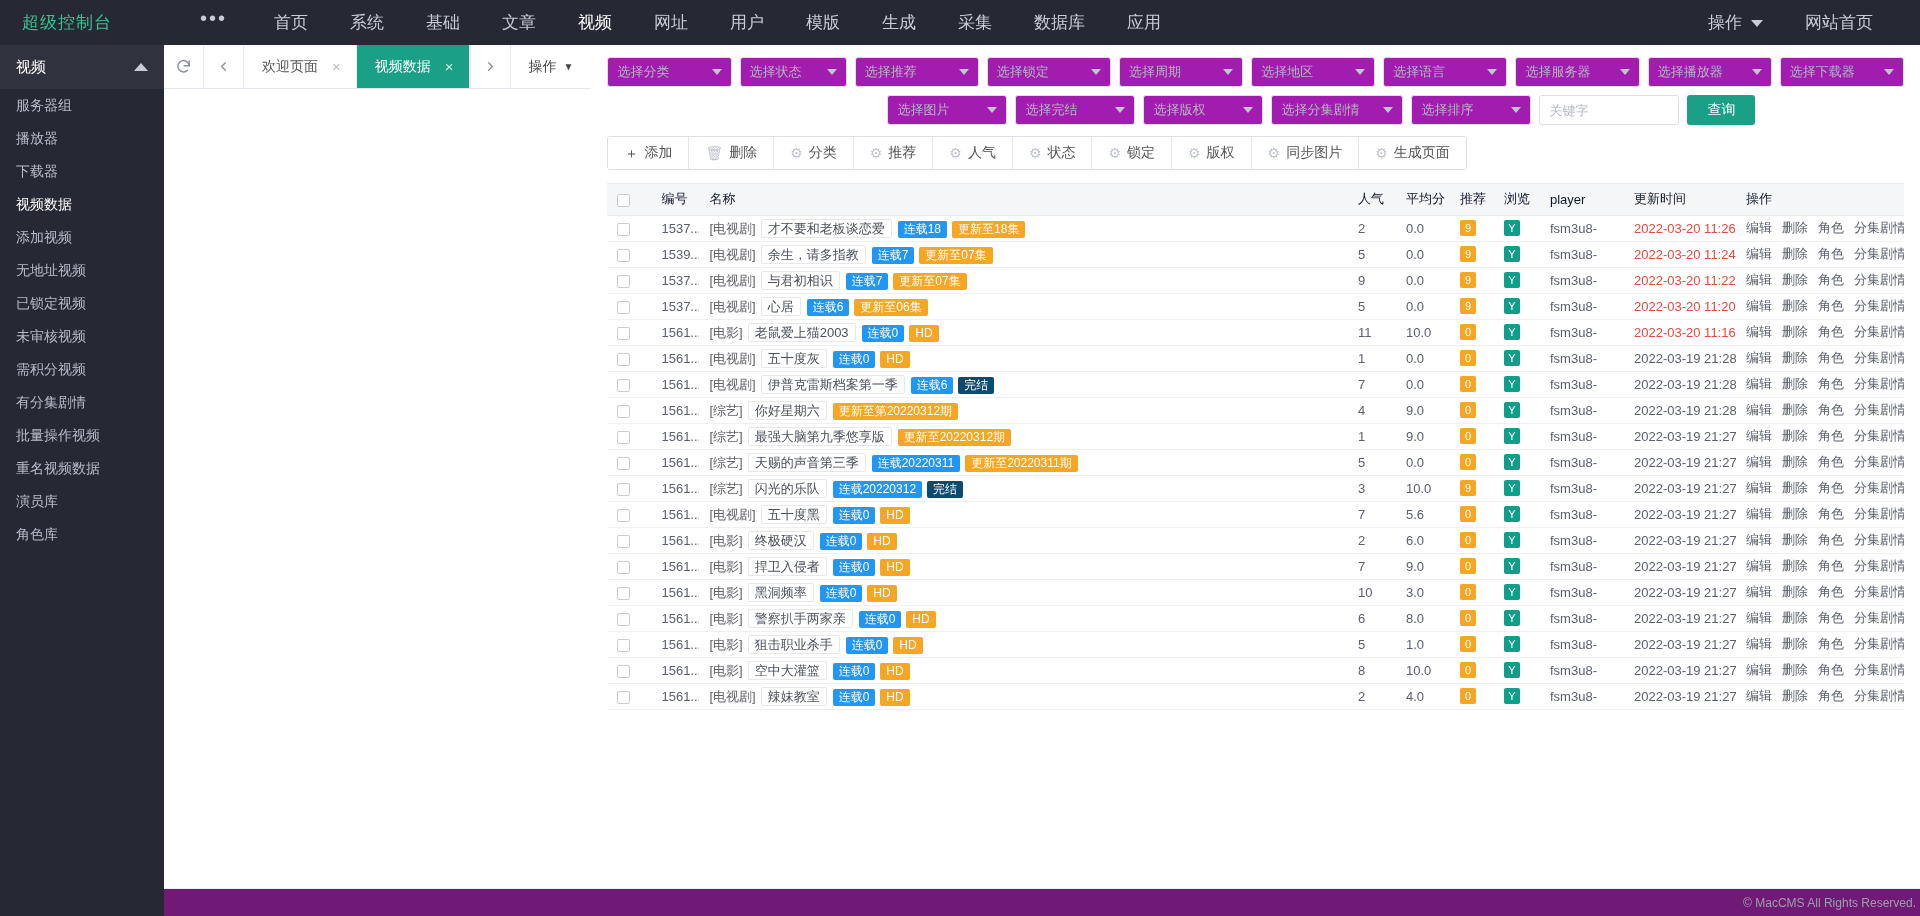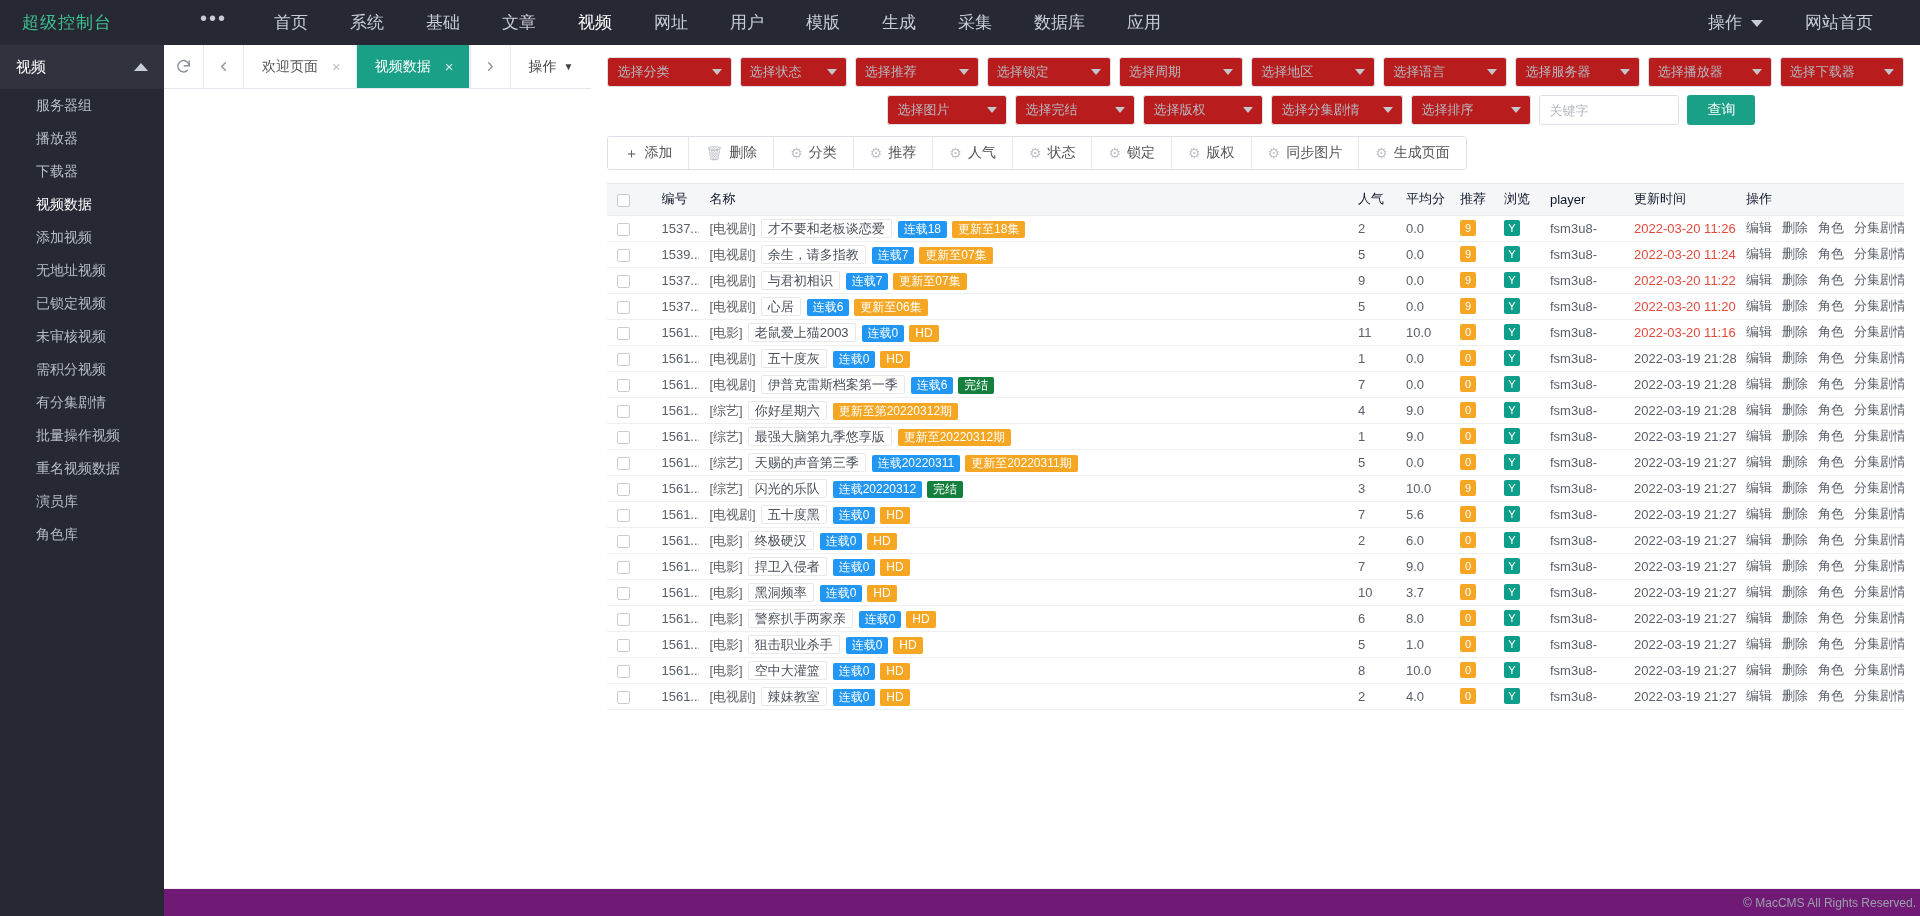--- a/index.html
+++ b/index.html
@@ -41,21 +41,21 @@
     height: 44px; display: flex; align-items: center; padding: 0 16px;
     background: #30333e; color: #fff; font-size: 15px;
   }
   #side-head .caret-up {
     margin-left: auto; width: 0; height: 0;
     border-left: 7px solid transparent; border-right: 7px solid transparent;
     border-bottom: 8px solid #c8ccd6;
   }
   .side-item {
     height: 33px; display: flex; align-items: center; padding: 0 16px;
-    color: #b7bcc8; font-size: 14px; cursor: pointer; margin-left: 20px;
+    color: #b7bcc8; font-size: 14px; cursor: pointer;
   }
   .side-item.active { color: #ffffff; }
   
   #main { flex: 1; background: #fff; display: flex; flex-direction: row; min-width: 0; }
   
   #tabstrip {
     height: 44px; background: #fff; border-bottom: 1px solid #e4e7ed;
     display: flex; align-items: stretch; flex: none;
   }
   .tb-btn {
@@ -82,21 +82,21 @@
     display: flex; align-items: center; padding: 0 18px; font-size: 14px;
     color: #444; cursor: pointer; white-space: nowrap; flex: none;
   }
   #tab-op .caret { margin-left: 7px; font-size: 10px; }
   
   #content { flex: 1; overflow: hidden; position: relative; padding: 0 16px; }
   
   #filters { padding: 12px 0 0 0; }
   .frow { display: flex; gap: 8px; margin-bottom: 8px; }
   .sel {
-    height: 30px; border: 1px solid #dcdfe6; border-radius: 3px; background: #b91c1c;
+    height: 30px; border: 1px solid #dcdfe6; border-radius: 3px; background: #a21caf;
     display: flex; align-items: center; padding: 0 9px; font-size: 13px; color: #b4b8c0;
     cursor: pointer; position: relative; white-space: nowrap;
   }
   .sel .lbl { flex: 1; }
   .sel .tri {
     width: 0; height: 0; margin-left: 14px;
     border-left: 5px solid transparent; border-right: 5px solid transparent;
     border-top: 6px solid #c3c6cd;
   }
   .kw {
@@ -149,21 +149,21 @@
   .nm-title {
     display: inline-block; border: 1px solid #e8e8e8; padding: 1px 6px; border-radius: 2px;
     color: #4a4f5a; margin-right: 6px; background: #fff; line-height: 15px;
   }
   .tag {
     display: inline-block; padding: 1px 6px; border-radius: 2px; color: #fff;
     font-size: 12px; margin-right: 5px; line-height: 15px;
   }
   .tag.blue { background: #2196f3; }
   .tag.orange { background: #f5a623; }
-  .tag.green { background: #15803d; }
+  .tag.green { background: #0c4a6e; }
   .badge {
     display: inline-block; width: 16px; height: 16px; line-height: 16px;
     text-align: center; color: #fff; font-size: 11px; border-radius: 2px;
   }
   .badge.y { background: #0e9e8a; }
   .badge.o { background: #f5a623; }
   .time-red { color: #e24a3d; }
   .ops a {
     color: #5a5f6b; text-decoration: none; margin-right: 10px; cursor: pointer; font-size: 13px;
   }
@@ -572,21 +572,21 @@
                 <td><span class="badge y">Y</span></td>
                 <td>fsm3u8-</td>
                 <td>2022-03-19 21:27:21</td>
                 <td class="ops"><a>编辑</a><a>删除</a><a>角色</a><a>分集剧情</a></td>
               </tr>
               <tr>
                 <td><span class="cb"></span></td>
                 <td>1561...</td>
                 <td><span class="nm-type">[电影]</span><span class="nm-title">黑洞频率</span><span class="tag blue">连载0</span><span class="tag orange">HD</span></td>
                 <td>10</td>
-                <td>3.7</td>
+                <td>3.0</td>
                 <td><span class="badge o">0</span></td>
                 <td><span class="badge y">Y</span></td>
                 <td>fsm3u8-</td>
                 <td>2022-03-19 21:27:20</td>
                 <td class="ops"><a>编辑</a><a>删除</a><a>角色</a><a>分集剧情</a></td>
               </tr>
               <tr>
                 <td><span class="cb"></span></td>
                 <td>1561...</td>
                 <td><span class="nm-type">[电影]</span><span class="nm-title">警察扒手两家亲</span><span class="tag blue">连载0</span><span class="tag orange">HD</span></td>

